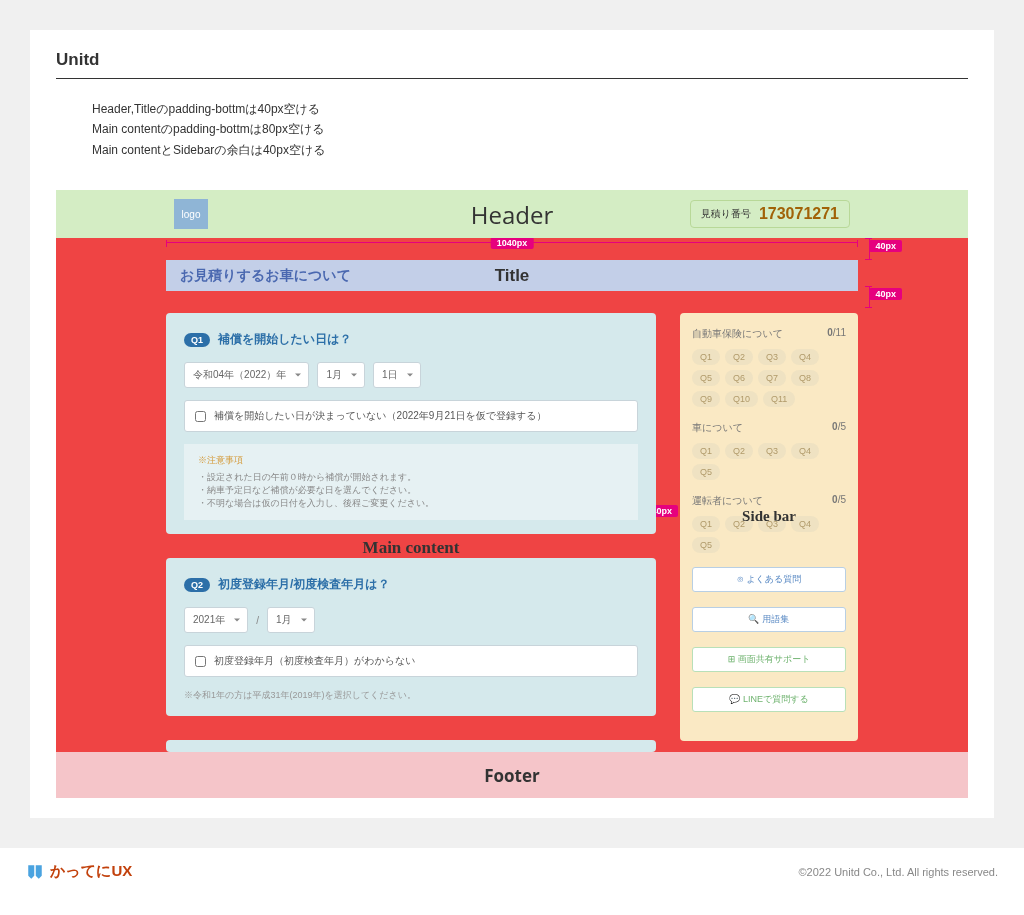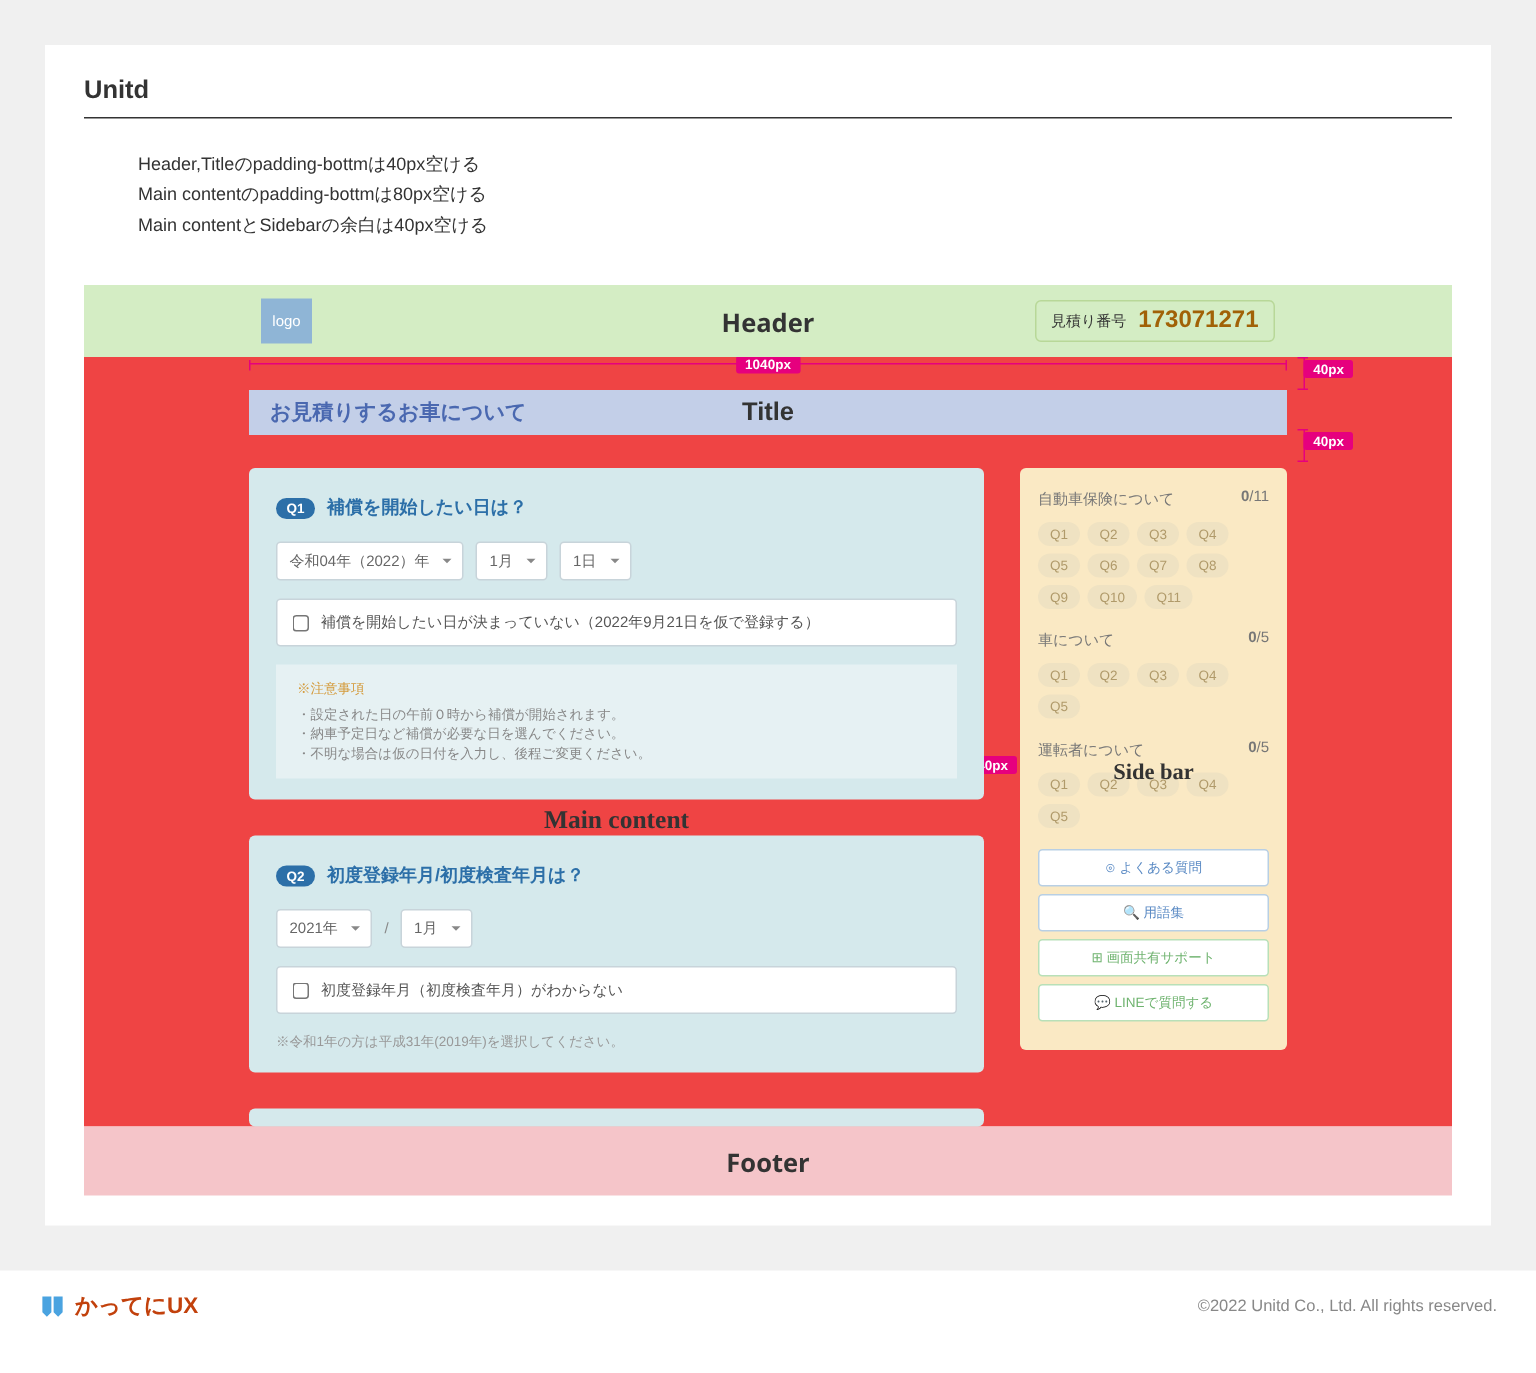--- a/index.html
+++ b/index.html
@@ -4,21 +4,21 @@
 <style>
 * { box-sizing: border-box; margin: 0; padding: 0; }
 body { font-family: -apple-system, "Hiragino Sans", sans-serif; background: #fff; color: #333; width: 1024px; }
 .outer { background: #f0f0f0; padding: 30px; margin: 0; }
 .inner { background: #fff; padding: 20px 26px; }
 h1.section-title { font-size: 17px; font-weight: 700; border-bottom: 1px solid #333; padding-bottom: 8px; margin-bottom: 20px; }
 .notes { font-size: 12px; margin: 0 0 30px 36px; line-height: 1.7; }
 .mock-wrap { position: relative; }
 .header-bar { background: #d4edc4; height: 48px; display: flex; align-items: center; padding: 0 18px; position: relative; }
 .logo { background: #8fb5d6; color: #fff; font-size: 10px; width: 34px; height: 30px; display: flex; align-items: center; justify-content: center; margin-left: 100px; }
-.header-label { position: absolute; left: 50%; transform: translateX(-50%); font-size: 17px; font-weight: 700; font-family: "Open Sans", sans-serif; }
+.header-label { position: absolute; left: 50%; transform: translateX(-50%); font-size: 24px; font-weight: 400; font-family: "Open Sans", sans-serif; }
 .estimate-box { margin-left: auto; border: 1px solid #b8d898; border-radius: 4px; padding: 4px 10px; font-size: 10px; display: flex; align-items: center; gap: 8px; margin-right: 100px; }
 .estimate-box .num { font-size: 16px; font-weight: 600; color: #a16207; }
 .overlay-label { position: absolute; font-weight: 700; font-family: Liberation Serif, serif; pointer-events: none; }
 .measure { position: absolute; background: #e6007e; color: #fff; font-size: 9px; padding: 1px 6px; border-radius: 2px; font-weight: 600; }
 .content-bg { background: #ef4444; padding: 0 110px 0 110px; }
 .spacer-40 { height: 22px; }
 .title-bar { background: #c3cfe8; padding: 6px 14px; position: relative; }
 .title-text { color: #4a68b0; font-size: 14px; font-weight: 600; }
 .title-overlay { position: absolute; left: 50%; top: 50%; transform: translate(-50%,-50%); font-size: 17px; font-weight: 700; }
 .cols { display: flex; gap: 24px; margin-top: 22px; }
@@ -39,21 +39,21 @@
 .caution ul { list-style: none; }
 .caution li::before { content: "・"; }
 .footnote { font-size: 9px; color: #999; margin-top: 8px; }
 .sidebox { background: #fae9c4; border-radius: 4px; padding: 14px 12px; position: relative; }
 .sgroup { margin-bottom: 14px; }
 .sghead { display: flex; justify-content: space-between; font-size: 10px; color: #777; margin-bottom: 8px; }
 .sghead .count { font-weight: 600; }
 .qchips { display: flex; flex-wrap: wrap; gap: 5px; }
 .qchip { background: #efe2c2; border-radius: 10px; font-size: 9px; color: #b09a6a; padding: 3px 8px; }
 .sidebtns { margin-top: 12px; }
-.sbtn { border: 1px solid; border-radius: 3px; padding: 5px; font-size: 9px; text-align: center; margin-bottom: 5px; background: #fff; }
+.sbtn { border: 1px solid; border-radius: 3px; padding: 5px; font-size: 9px; text-align: center; margin-bottom: 15px; background: #fff; }
 .sbtn.blue { color: #5a8ac4; border-color: #b8cfe4; }
 .sbtn.green { color: #6fb36f; border-color: #b8e0b8; }
 .footer-bar { background: #f5c5c9; height: 46px; display: flex; align-items: center; justify-content: center; font-size: 17px; font-weight: 700; font-family: "Open Sans", sans-serif; }
 .brand-footer { display: flex; align-items: center; justify-content: space-between; padding: 14px 26px; font-size: 11px; color: #888; }
 .brand-footer .brand { display: flex; align-items: center; gap: 6px; font-size: 15px; font-weight: 700; color: #c2410c; }
 .brand-footer .brand-icon { width: 18px; height: 18px; }
 .width-line { position: absolute; border-top: 1px solid #e6007e; height: 1px; }
 .width-line::before, .width-line::after { content: ""; position: absolute; top: -3px; width: 1px; height: 7px; background: #e6007e; }
 .width-line::before { left: 0; } .width-line::after { right: 0; }
 .vmark { position: absolute; border-right: 1px solid #e6007e; width: 1px; }

